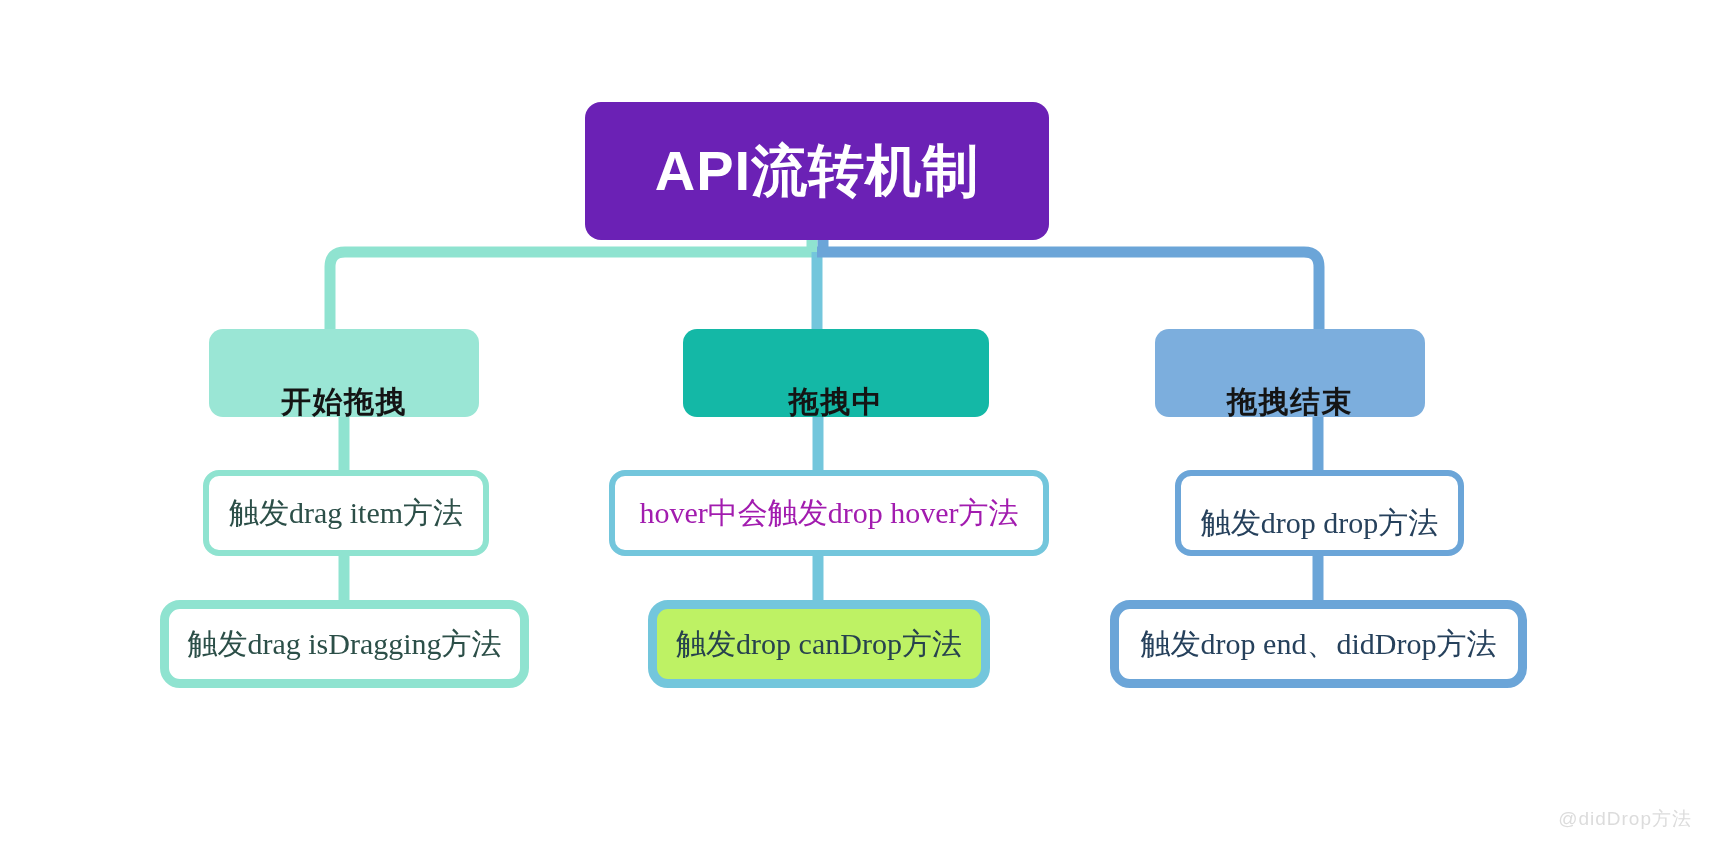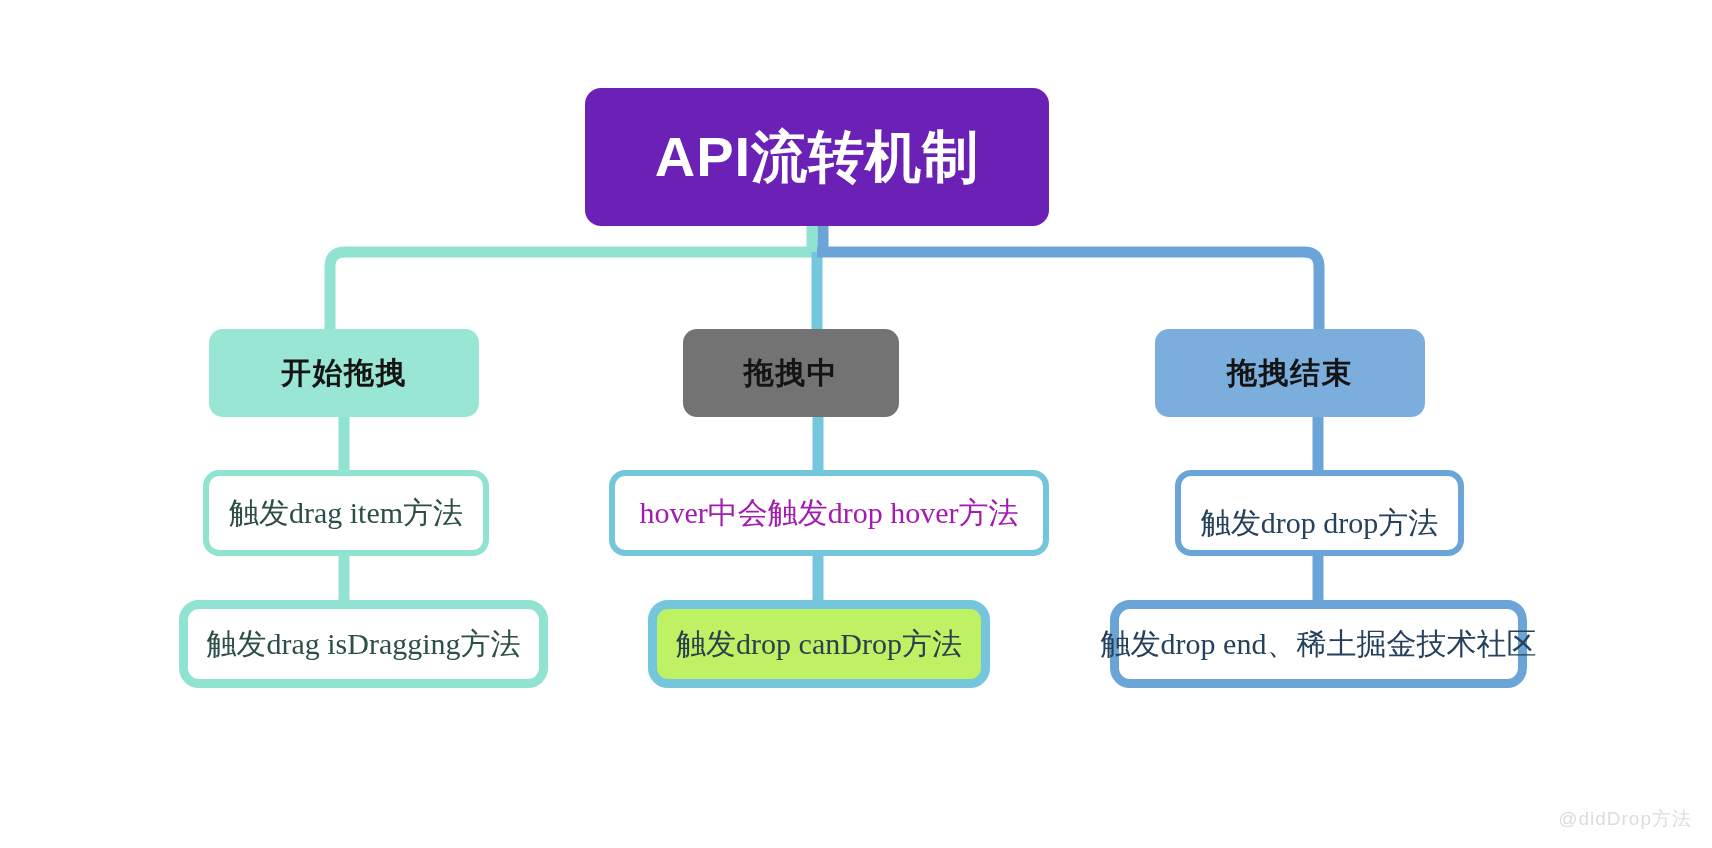--- a/index.html
+++ b/index.html
@@ -29,21 +29,21 @@
     letter-spacing:1px;
     color:#ffffff;
     line-height:1;
   }
 
   
   .stage-node{
     position:absolute;
     height:88px;
     border-radius:14px;
-    display:flex;align-items:center;justify-content:center;
+    display:flex;align-items:flex-end;justify-content:center;
     box-sizing:border-box;
   }
   .stage-node .label{
     font-family:"Liberation Sans", sans-serif;
     font-weight:bold;
     font-size:30px;
     color:#141414;
     letter-spacing:1.5px;
     line-height:1;
   }
@@ -97,55 +97,55 @@
     <path d="M 344 416 L 344 470" stroke="#8FE3D0" stroke-width="11" fill="none"></path>
     <path d="M 344 556 L 344 600" stroke="#8FE3D0" stroke-width="11" fill="none"></path>
 
     <path d="M 818 416 L 818 470" stroke="#73C6DC" stroke-width="11" fill="none"></path>
     <path d="M 818 556 L 818 600" stroke="#73C6DC" stroke-width="11" fill="none"></path>
 
     <path d="M 1318 416 L 1318 470" stroke="#6BA5D8" stroke-width="11" fill="none"></path>
     <path d="M 1318 556 L 1318 600" stroke="#6BA5D8" stroke-width="11" fill="none"></path>
   </svg>
 
-  <div class="root-node" id="root-node" style="background: rgb(107, 33, 181);">
+  <div class="root-node" id="root-node" style="background: rgb(107, 33, 181); margin-top: 14px;">
     <span class="label" style="color: rgb(255, 255, 255);">API流转机制</span>
   </div>
 
   <div class="stage-node" id="stage-0" style="left: 209px; top: 329px; width: 270px; background: rgb(154, 230, 213);">
     <span class="label">开始拖拽</span>
   </div>
 
-  <div class="stage-node" id="stage-1" style="left: 683px; top: 329px; width: 216px; background: #737373;">
+  <div class="stage-node" id="stage-1" style="left: 683px; top: 329px; width: 306px; background: #14b8a6;">
     <span class="label">拖拽中</span>
   </div>
 
   <div class="stage-node" id="stage-2" style="left: 1155px; top: 329px; width: 270px; background: rgb(124, 174, 221);">
     <span class="label">拖拽结束</span>
   </div>
 
   <div class="leaf-node" id="leaf-0-0" style="left: 203px; top: 470px; width: 286px; height: 86px; border-width: 6px; border-radius: 16px; border-color: rgb(143, 227, 208); background: rgb(255, 255, 255);">
     <span class="label" style="color: rgb(44, 79, 72);">触发drag item方法</span>
   </div>
 
   <div class="leaf-node" id="leaf-1-0" style="left: 609px; top: 470px; width: 440px; height: 86px; border-width: 6px; border-radius: 16px; border-color: rgb(115, 198, 220); background: rgb(255, 255, 255);">
     <span class="label" style="color: #a21caf;">hover中会触发drop hover方法</span>
   </div>
 
   <div class="leaf-node" id="leaf-2-0" style="left: 1175px; top: 470px; width: 289px; height: 86px; border-width: 6px; border-radius: 16px; border-color: rgb(107, 165, 216); background: rgb(255, 255, 255);">
     <span class="label" style="color: rgb(38, 65, 92); margin-top: 20px;">触发drop drop方法</span>
   </div>
 
-  <div class="leaf-node" id="leaf-0-1" style="left: 160px; top: 600px; width: 369px; height: 88px; border-width: 9px; border-radius: 20px; border-color: rgb(143, 227, 208); background: rgb(255, 255, 255); margin-left: 19px;">
+  <div class="leaf-node" id="leaf-0-1" style="left: 160px; top: 600px; width: 369px; height: 88px; border-width: 9px; border-radius: 20px; border-color: rgb(143, 227, 208); background: rgb(255, 255, 255);">
     <span class="label" style="color: rgb(44, 79, 72);">触发drag isDragging方法</span>
   </div>
 
   <div class="leaf-node" id="leaf-1-1" style="left: 648px; top: 600px; width: 342px; height: 88px; border-width: 9px; border-radius: 20px; border-color: rgb(115, 198, 220); background: #bef264;">
     <span class="label" style="color: rgb(39, 66, 78);">触发drop canDrop方法</span>
   </div>
 
   <div class="leaf-node" id="leaf-2-1" style="left: 1110px; top: 600px; width: 417px; height: 88px; border-width: 9px; border-radius: 20px; border-color: rgb(107, 165, 216); background: rgb(255, 255, 255);">
-    <span class="label" style="color: rgb(38, 65, 92);">触发drop end、稀土掘金技术社区</span>
+    <span class="label" style="color: rgb(38, 65, 92);">触发drop end、didDrop方法</span>
   </div>
 
   <div class="watermark">@didDrop方法</div>
 
 </div>
 
 </body></html>

